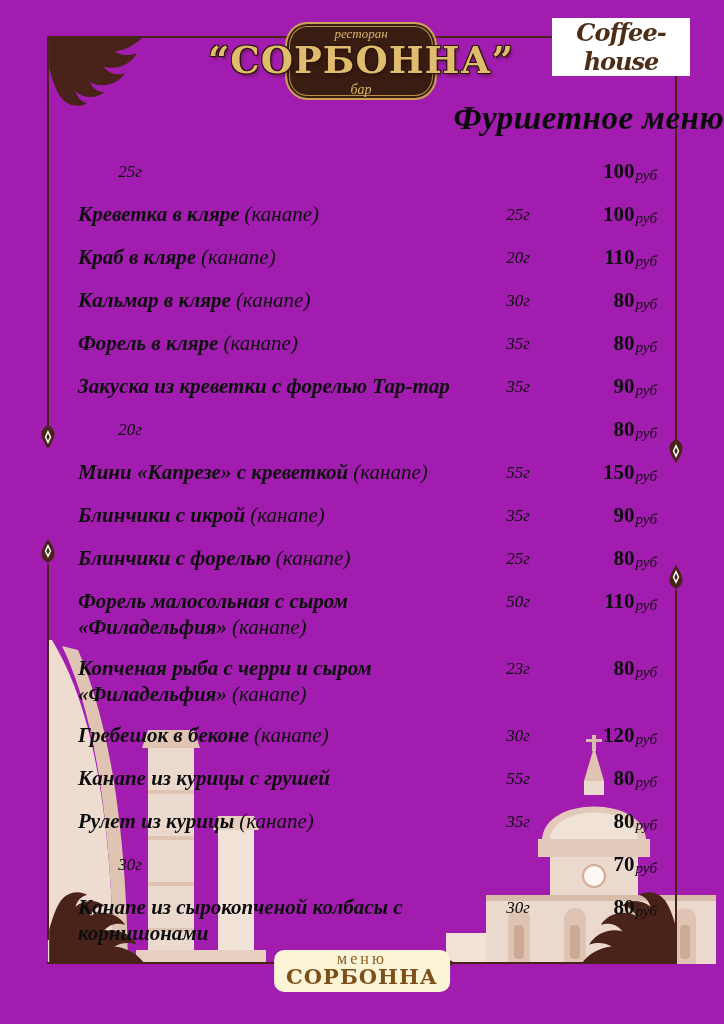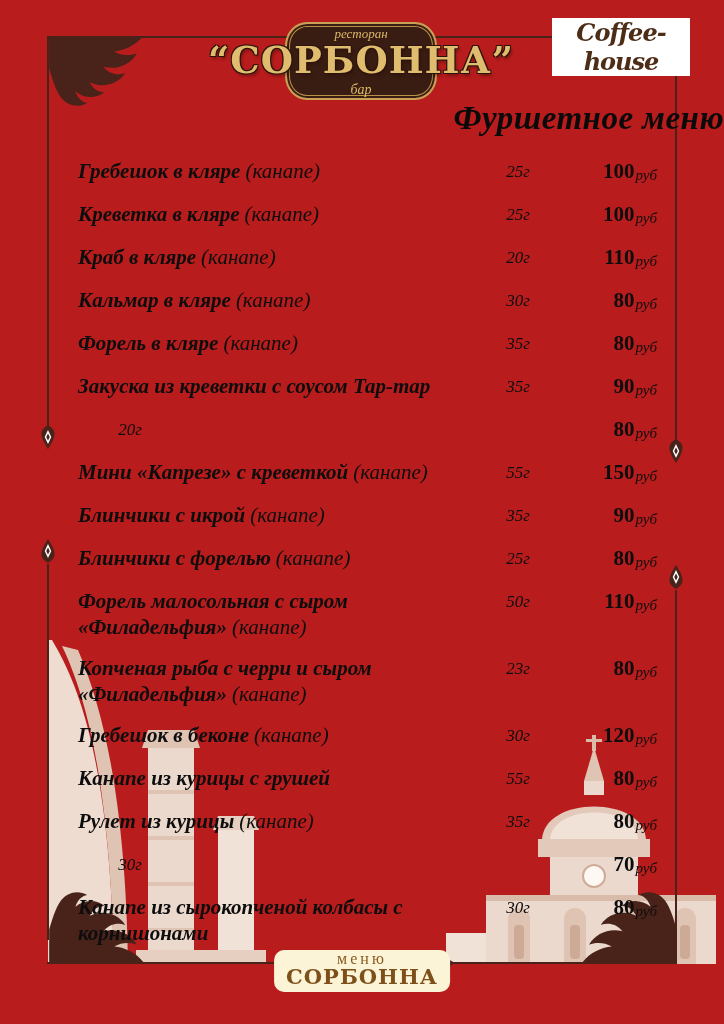--- a/index.html
+++ b/index.html
@@ -1,17 +1,17 @@
 <!DOCTYPE html>
 <html><head>
 <meta charset="utf-8">
 <style>
   html,body{margin:0;padding:0;background:#fff;}
   .page{
-    position:relative;width:724px;height:1024px;margin:0 auto;background:#b91c1c;overflow:hidden;
+    position:relative;width:724px;height:1024px;margin:0 auto;background:#a21caf;overflow:hidden;
     font-family:"Liberation Serif",serif;color:#0d0d0d;
   }
   
   .line{position:absolute;background:#49231a;z-index:1;}
   .top-line{left:47px;top:36px;width:630px;height:2px;}
   .left-line-a{left:47px;top:36px;width:2px;height:390px;}
   .left-line-b{left:47px;top:564px;width:2px;height:376px;}
   .right-line-a{left:675px;top:36px;width:2px;height:404px;}
   .right-line-b{left:675px;top:590px;width:2px;height:374px;}
   .bottom-line{left:47px;top:962px;width:630px;height:2px;}
@@ -177,21 +177,20 @@
     <div class="logo-resto">ресторан</div>
     <div class="logo-name">“СОРБОННА”</div>
     <div class="logo-bar">бар</div>
   </div>
   <div class="coffee">Coffee-house</div>
 
   <div class="page-title">Фуршетное меню</div>
 
   <div class="menu-list">
       <div class="menu-row">
-      <div class="col-name"><span class="dish">Гребешок в кляре</span><span class="note">(канапе)</span></div>
       <div class="col-weight">25г</div>
       <div class="col-price"><span class="price-num">100</span><span class="price-cur">руб</span></div>
     </div>
       <div class="menu-row">
       <div class="col-name"><span class="dish">Креветка в кляре</span><span class="note">(канапе)</span></div>
       <div class="col-weight">25г</div>
       <div class="col-price"><span class="price-num">100</span><span class="price-cur">руб</span></div>
     </div>
       <div class="menu-row">
       <div class="col-name"><span class="dish">Краб в кляре</span><span class="note">(канапе)</span></div>
@@ -202,21 +201,21 @@
       <div class="col-name"><span class="dish">Кальмар в кляре</span><span class="note">(канапе)</span></div>
       <div class="col-weight">30г</div>
       <div class="col-price"><span class="price-num">80</span><span class="price-cur">руб</span></div>
     </div>
       <div class="menu-row">
       <div class="col-name"><span class="dish">Форель в кляре</span><span class="note">(канапе)</span></div>
       <div class="col-weight">35г</div>
       <div class="col-price"><span class="price-num">80</span><span class="price-cur">руб</span></div>
     </div>
       <div class="menu-row">
-      <div class="col-name"><span class="dish">Закуска из креветки с соусом Тар-тар</span><span class="note"></span></div>
+      <div class="col-name"><span class="dish">Закуска из креветки с форелью Тар-тар</span><span class="note"></span></div>
       <div class="col-weight">35г</div>
       <div class="col-price"><span class="price-num">90</span><span class="price-cur">руб</span></div>
     </div>
       <div class="menu-row">
       <div class="col-weight">20г</div>
       <div class="col-price"><span class="price-num">80</span><span class="price-cur">руб</span></div>
     </div>
       <div class="menu-row">
       <div class="col-name"><span class="dish">Мини «Капрезе» с креветкой</span><span class="note">(канапе)</span></div>
       <div class="col-weight">55г</div>

